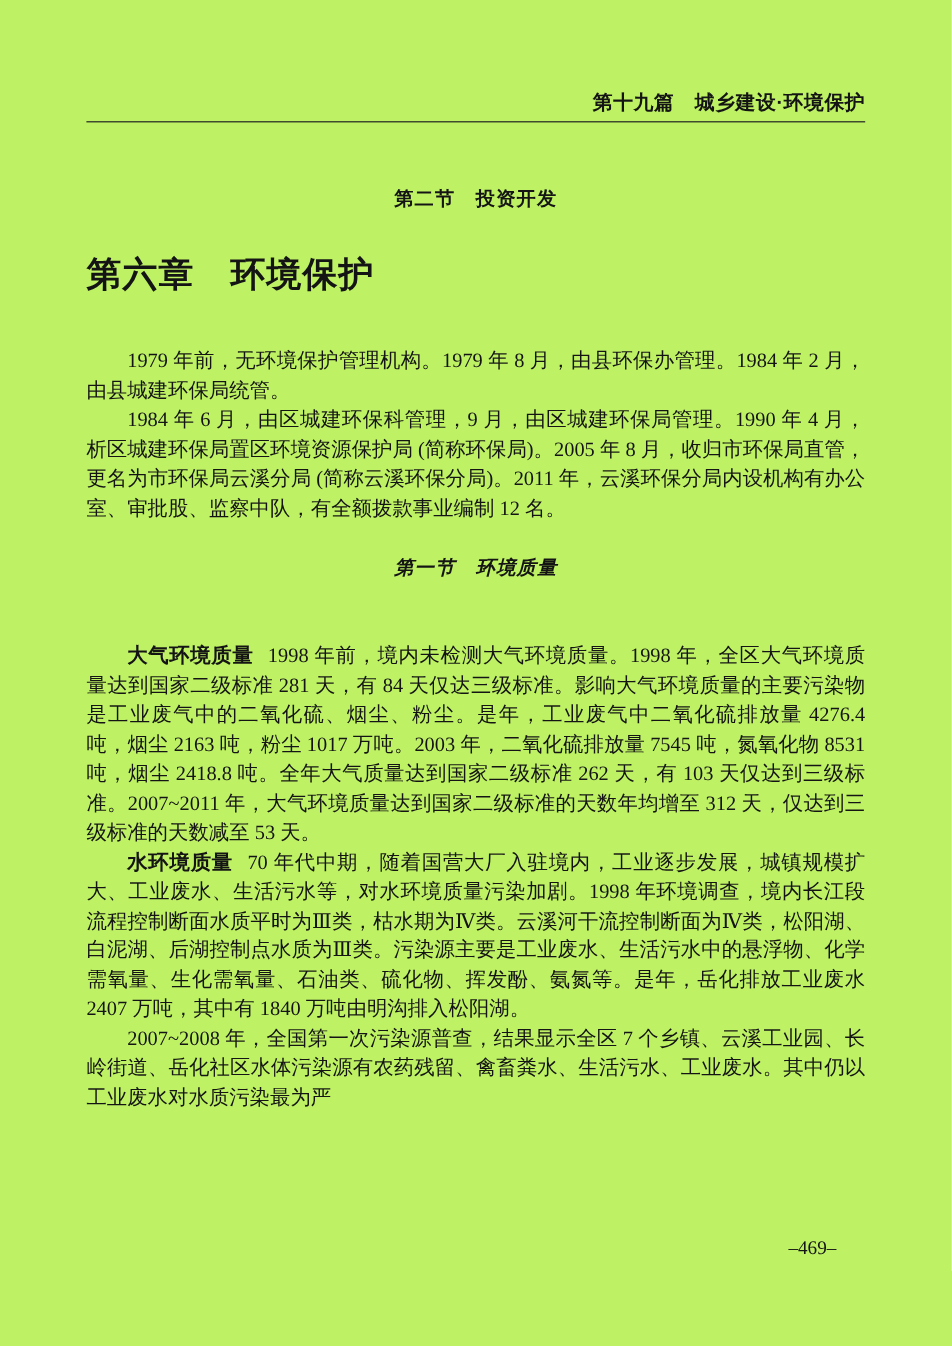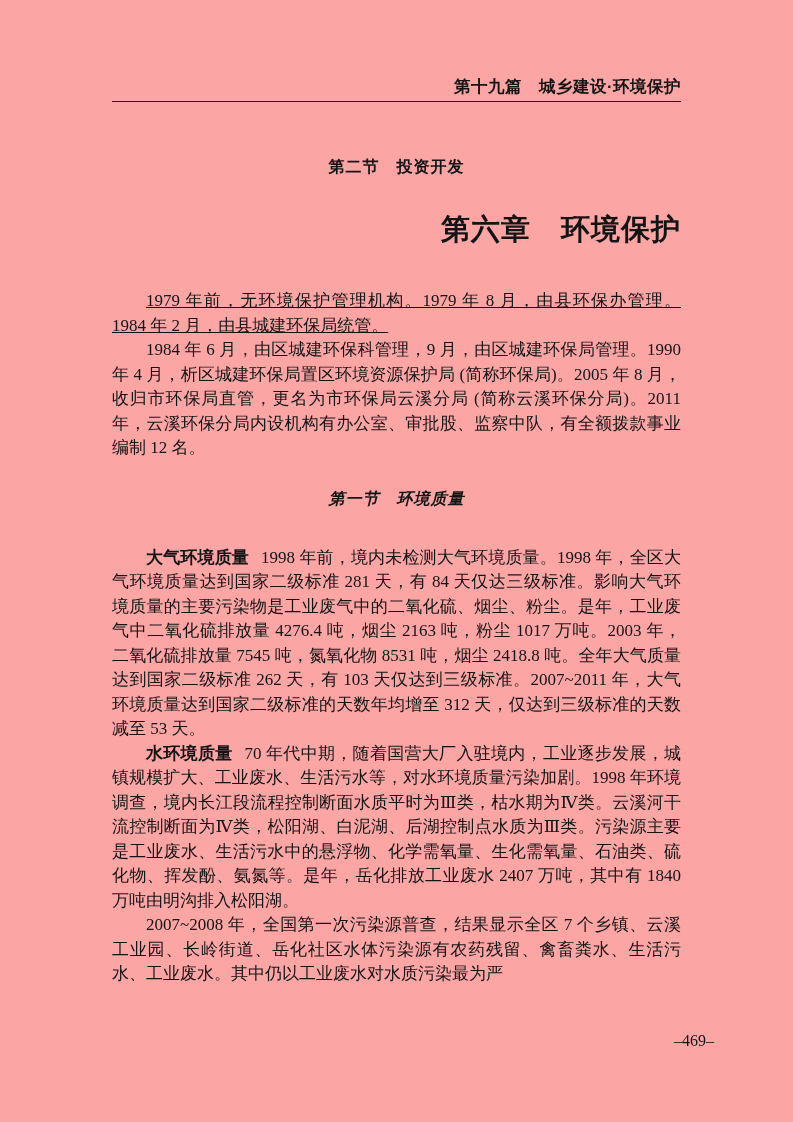--- a/index.html
+++ b/index.html
@@ -5,24 +5,24 @@
   html, body {
     margin: 0;
     padding: 0;
     background: #e8e8e8;
   }
   .page {
     position: relative;
     width: 793px;
     height: 1122px;
     margin: 0 auto;
-    background: #fca5a5;
+    background: #bef264;
     color: #141414;
     box-sizing: border-box;
-    padding: 0 112px;
+    padding: 0 72px;
     overflow: hidden;
     font-family: "Liberation Serif", "DejaVu Serif", serif;
   }
   .running-head {
     margin-top: 77px;
     text-align: right;
     font-family: "Liberation Sans", "DejaVu Sans", sans-serif;
     font-weight: bold;
     font-size: 16.5px;
     line-height: 19px;
@@ -41,46 +41,46 @@
     font-size: 16px;
     line-height: 27px;
     letter-spacing: 1px;
   }
   .sec-title.second {
     margin-top: 24px;
     font-style: italic;
   }
   .chapter-title {
     margin: 32px 0 0 0;
-    text-align: right;
+    text-align: left;
     font-family: "Liberation Serif", "DejaVu Serif", serif;
     font-weight: bold;
     font-size: 29px;
     line-height: 34px;
     letter-spacing: 1px;
   }
   p.body {
     margin: 0;
     font-size: 17px;
     line-height: 24.5px;
     text-align: justify;
     text-indent: 2em;
   }
   p.body.first-after-sec2 { margin-top: 37px; }
-  p.body.first-after-chapter { margin-top: 43px; text-decoration: underline; }
-  p.body.first-after-sec1 { margin-top: 34px; }
+  p.body.first-after-chapter { margin-top: 43px; }
+  p.body.first-after-sec1 { margin-top: 48px; }
   .lead {
     font-family: "Liberation Sans", "DejaVu Sans", sans-serif;
     font-weight: bold;
     padding-right: 12px;
   }
   .page-number {
     position: absolute;
     top: 1032px;
-    right: 79px;
+    right: 96px;
     font-size: 16px;
     line-height: 18px;
     font-family: "Liberation Serif", "DejaVu Serif", serif;
   }
 </style>
 </head>
 <body>
 
 <div class="page">
 

